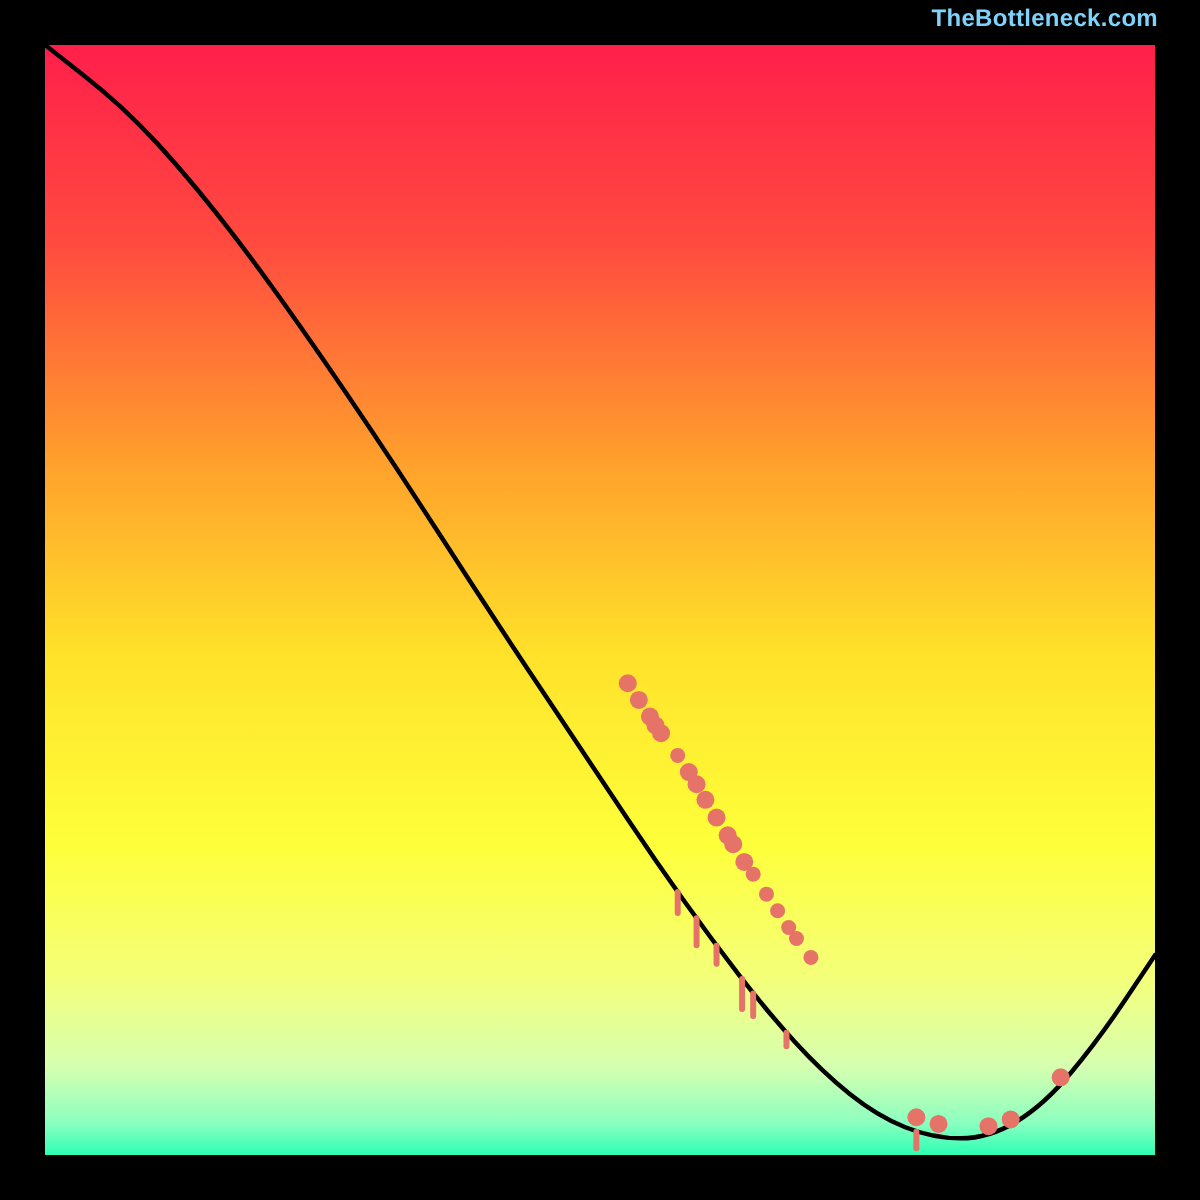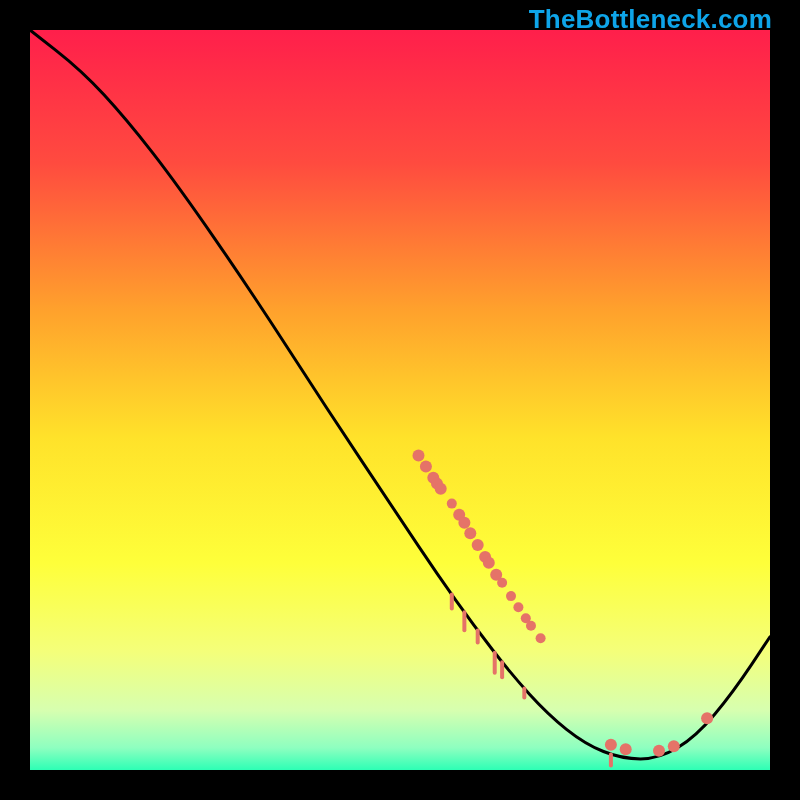--- a/index.html
+++ b/index.html
@@ -16,23 +16,23 @@
     top: 30px;
     width: 740px;
     height: 740px;
     box-sizing: border-box;
   }
   .watermark {
     position: absolute;
     top: 4px;
     right: 28px;
     font-family: Arial, Helvetica, sans-serif;
-    font-size: 26px;
+    font-size: 16px;
     font-weight: 700;
-    color: #0ea5e9;
+    color: #7dd3fc;
     letter-spacing: 0.2px;
   }
   svg {
     position: absolute;
     left: 0;
     top: 0;
     width: 740px;
     height: 740px;
     display: block;
   }

